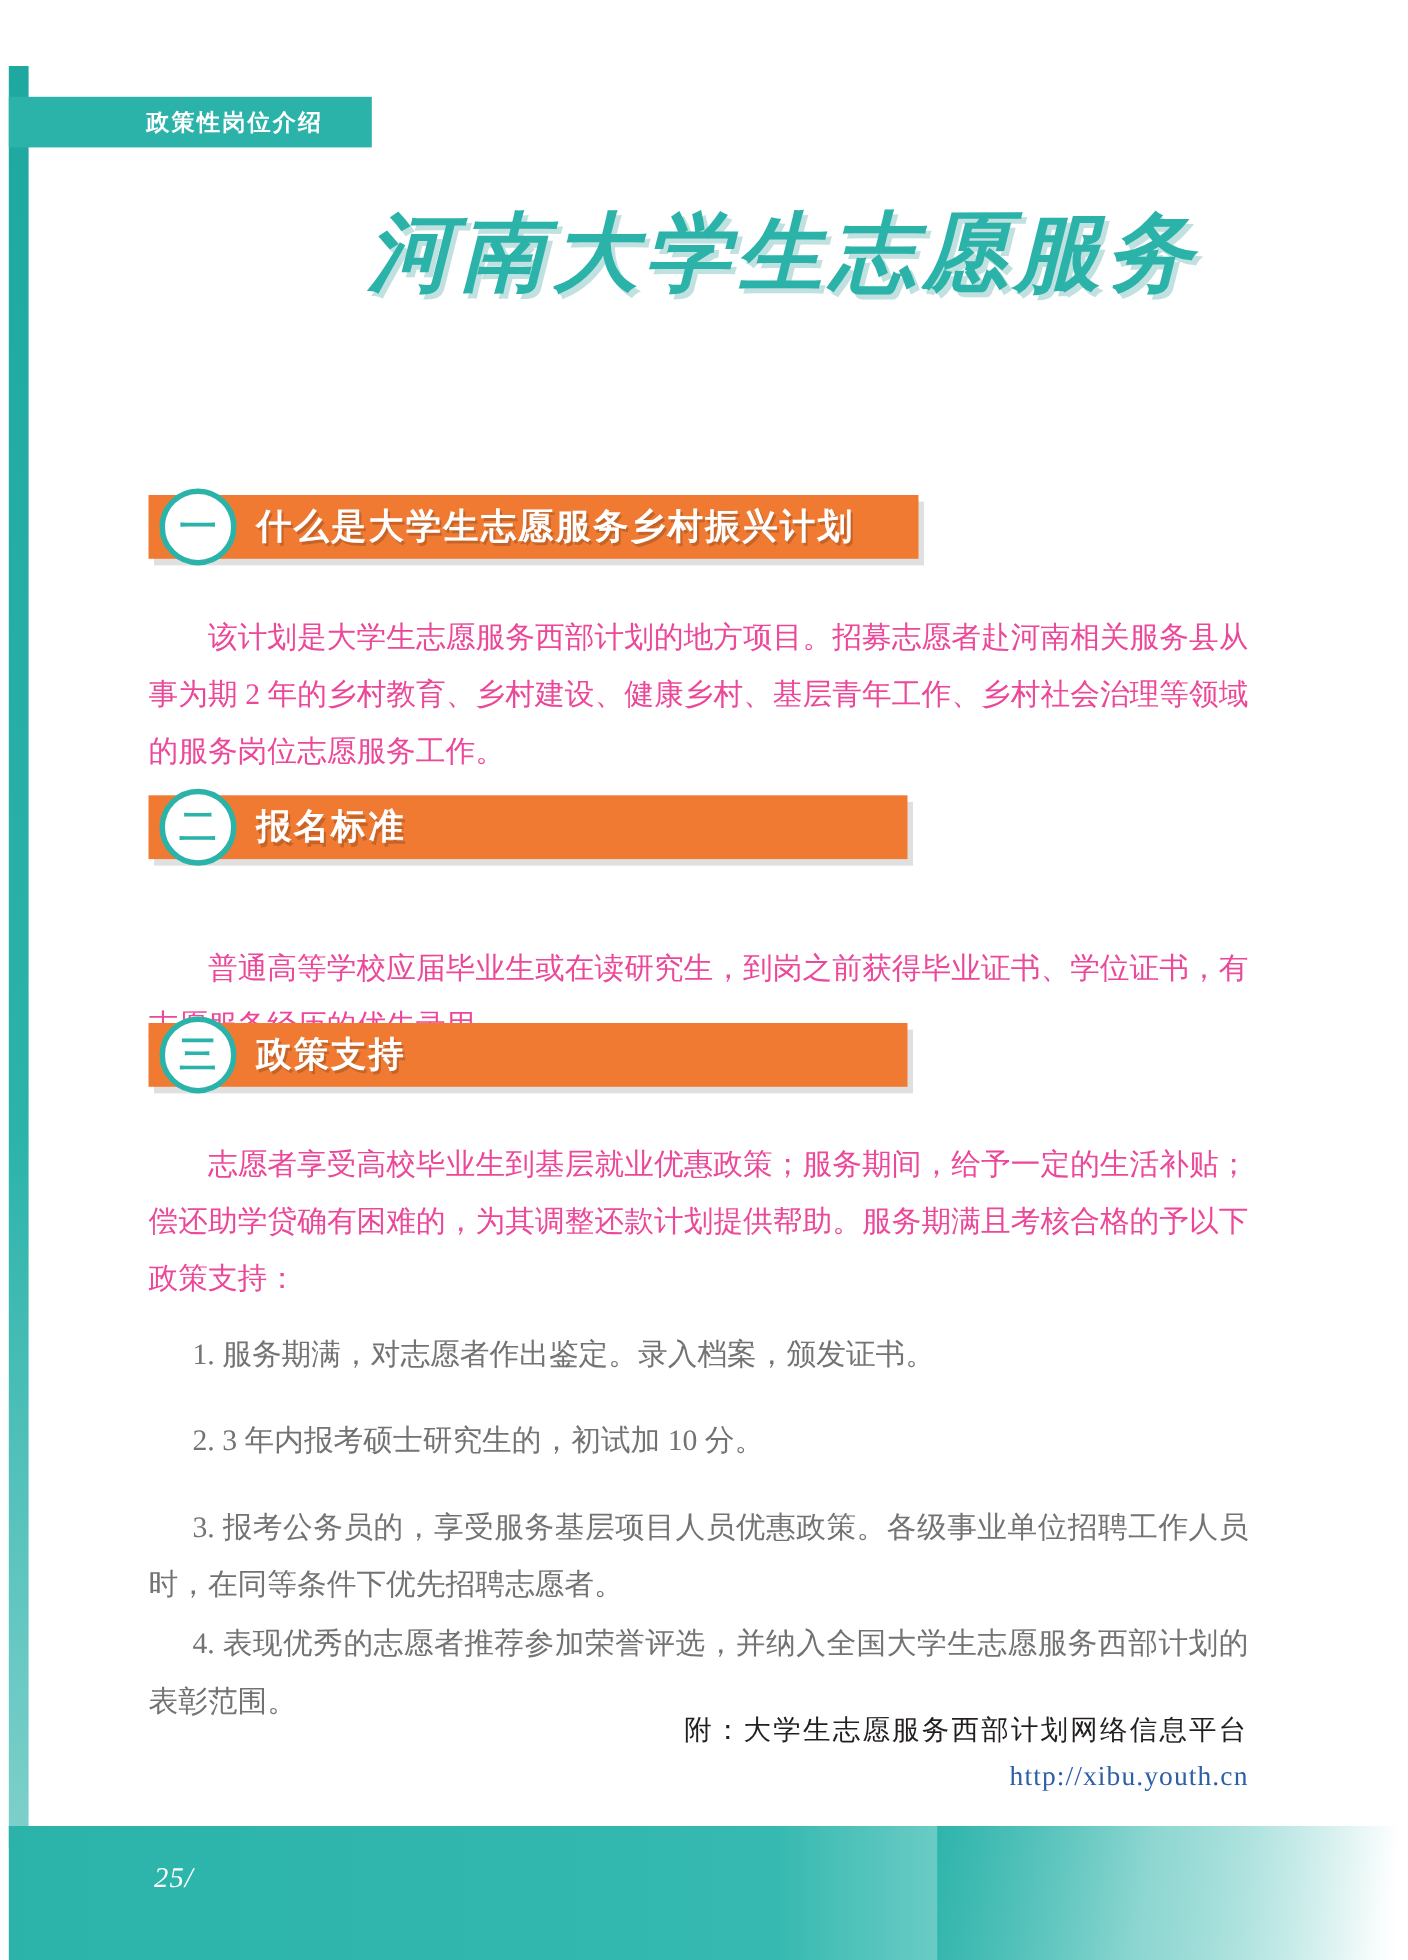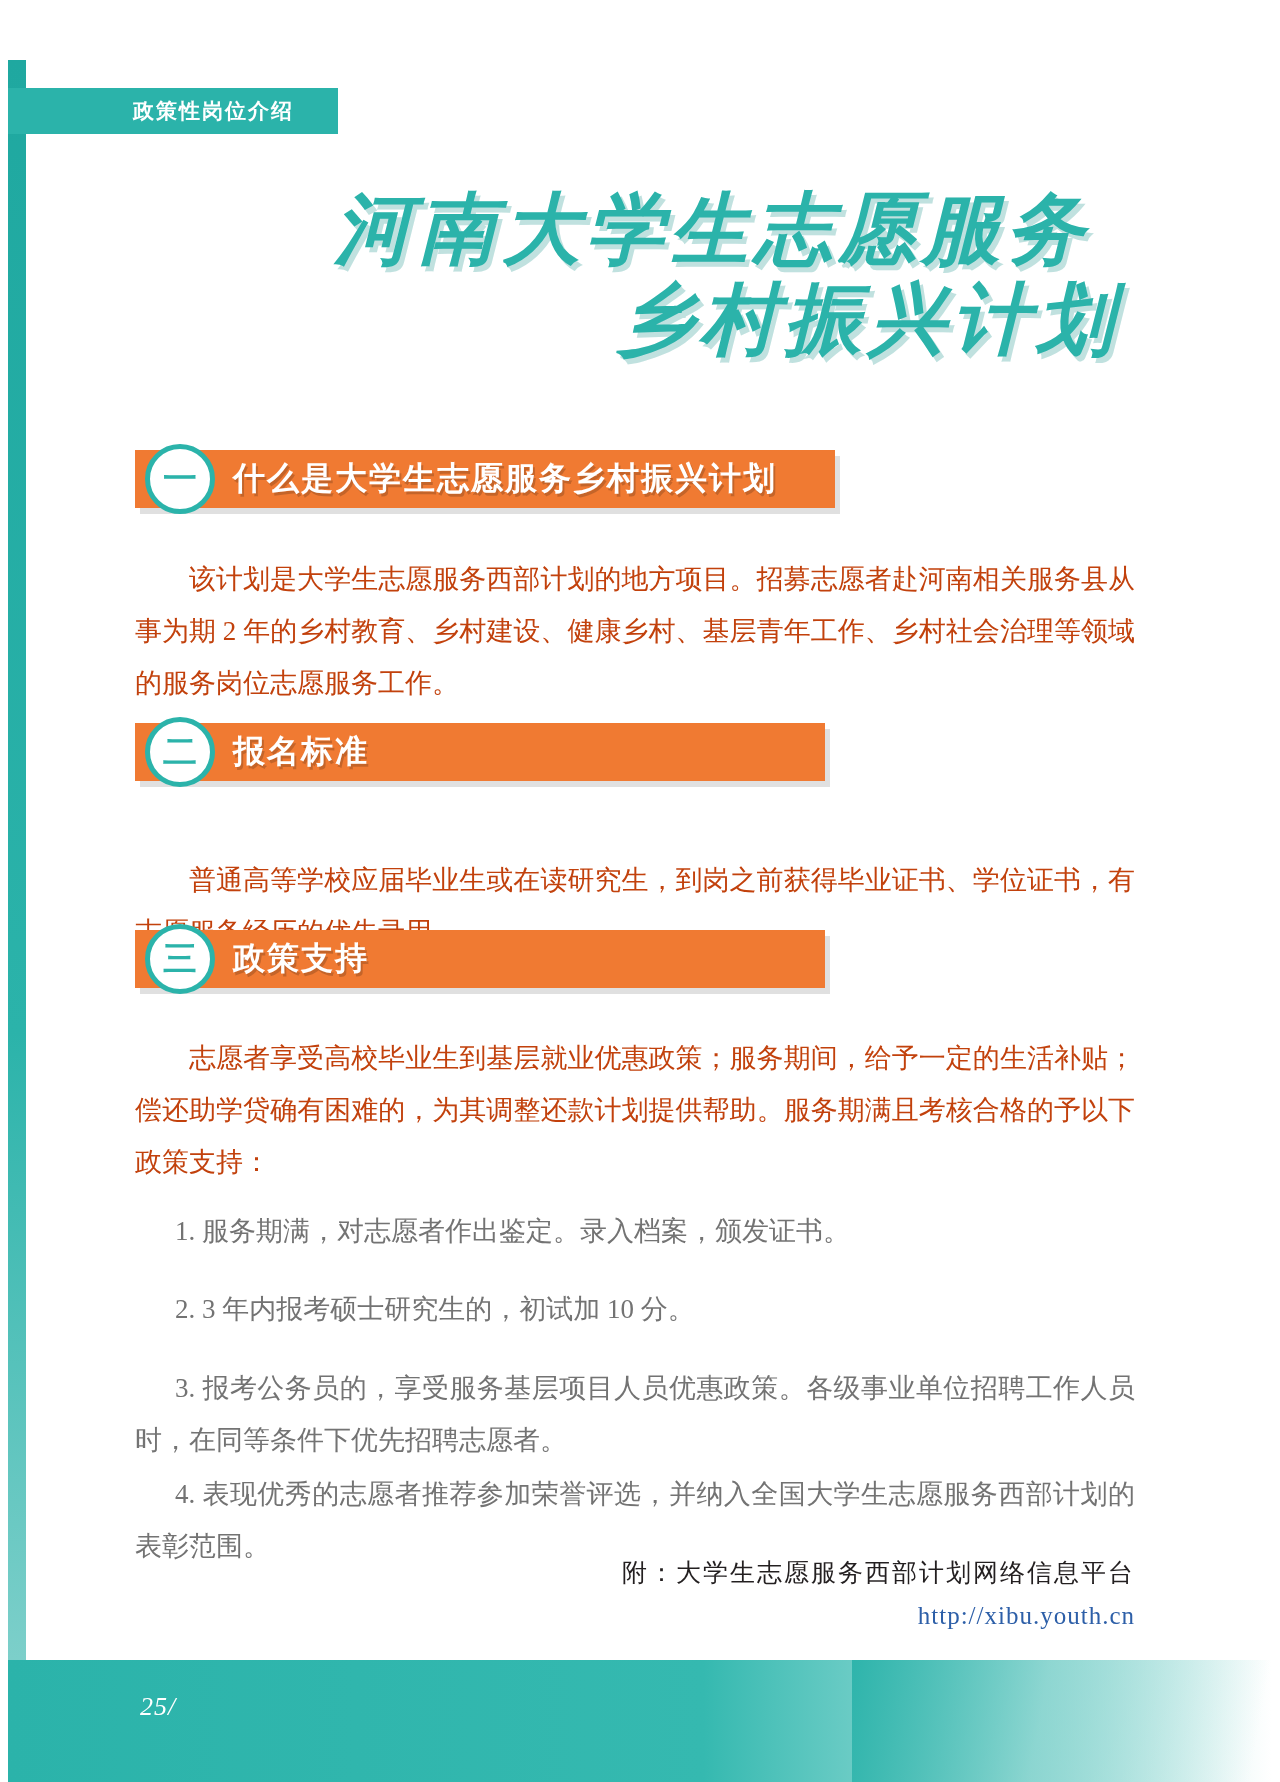--- a/index.html
+++ b/index.html
@@ -122,21 +122,21 @@
   }
 
   
   .para {
     position: absolute;
     left: 135px;
     width: 1000px;
     font-family: "Liberation Serif", serif;
     font-size: 27px;
     line-height: 52px;
-    color: #c2410c;
+    color: #ec4899;
     text-align: justify;
     text-indent: 54px;
   }
   .item {
     position: absolute;
     left: 135px;
     width: 1000px;
     font-family: "Liberation Serif", serif;
     font-size: 27px;
     line-height: 52px;
@@ -201,21 +201,20 @@
 <div class="page">
 
   <div class="left-bar"></div>
 
   <div class="header-tag">
     <span>政策性岗位介绍</span>
   </div>
 
   <div class="big-title">
     <span class="line1">河南大学生志愿服务</span>
-    <span class="line2">乡村振兴计划</span>
   </div>
 
   <div class="sec-head" style="left:135px; top:450px; width:710px;">
     <div class="bar" style="width:700px;"></div>
     <div class="num-circle">一</div>
     <div class="sec-title">什么是大学生志愿服务乡村振兴计划</div>
   </div>
   <div class="para" style="top:553px;">该计划是大学生志愿服务西部计划的地方项目。招募志愿者赴河南相关服务县从事为期 2 年的乡村教育、乡村建设、健康乡村、基层青年工作、乡村社会治理等领域的服务岗位志愿服务工作。</div>
 
   <div class="sec-head" style="left:135px; top:723px; width:700px;">

